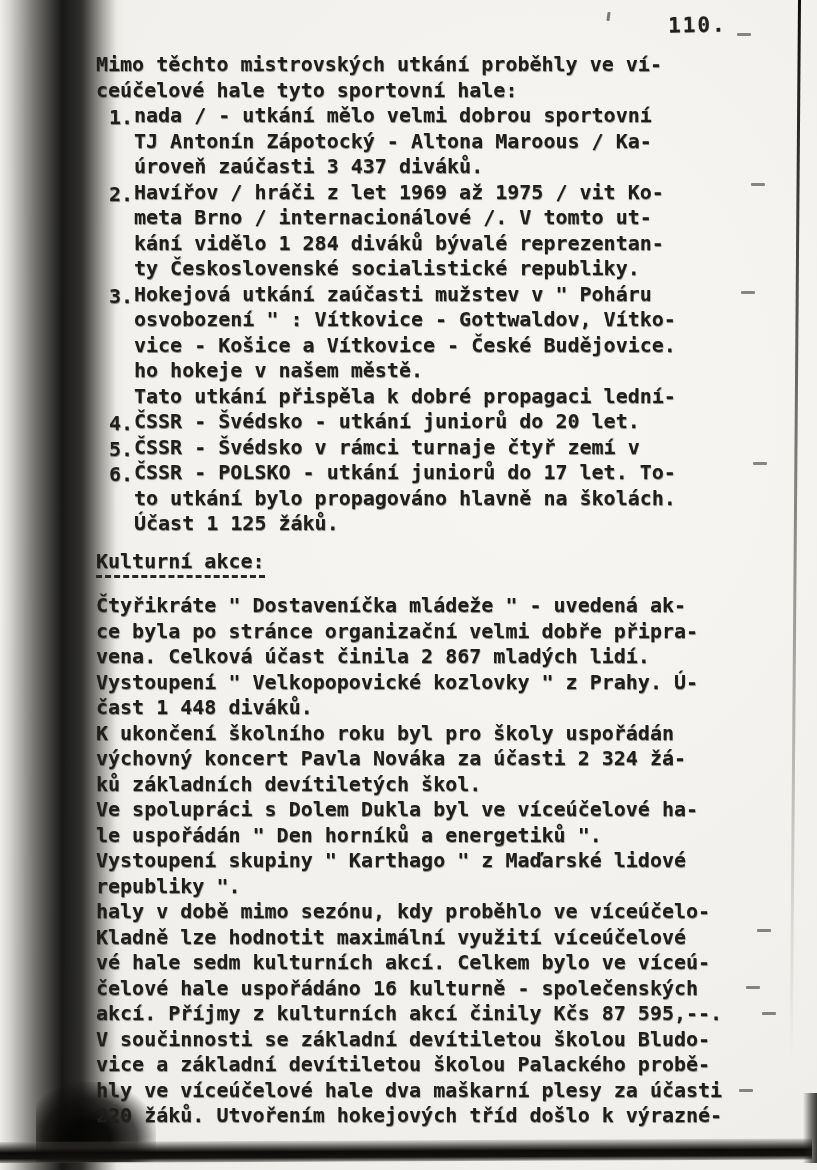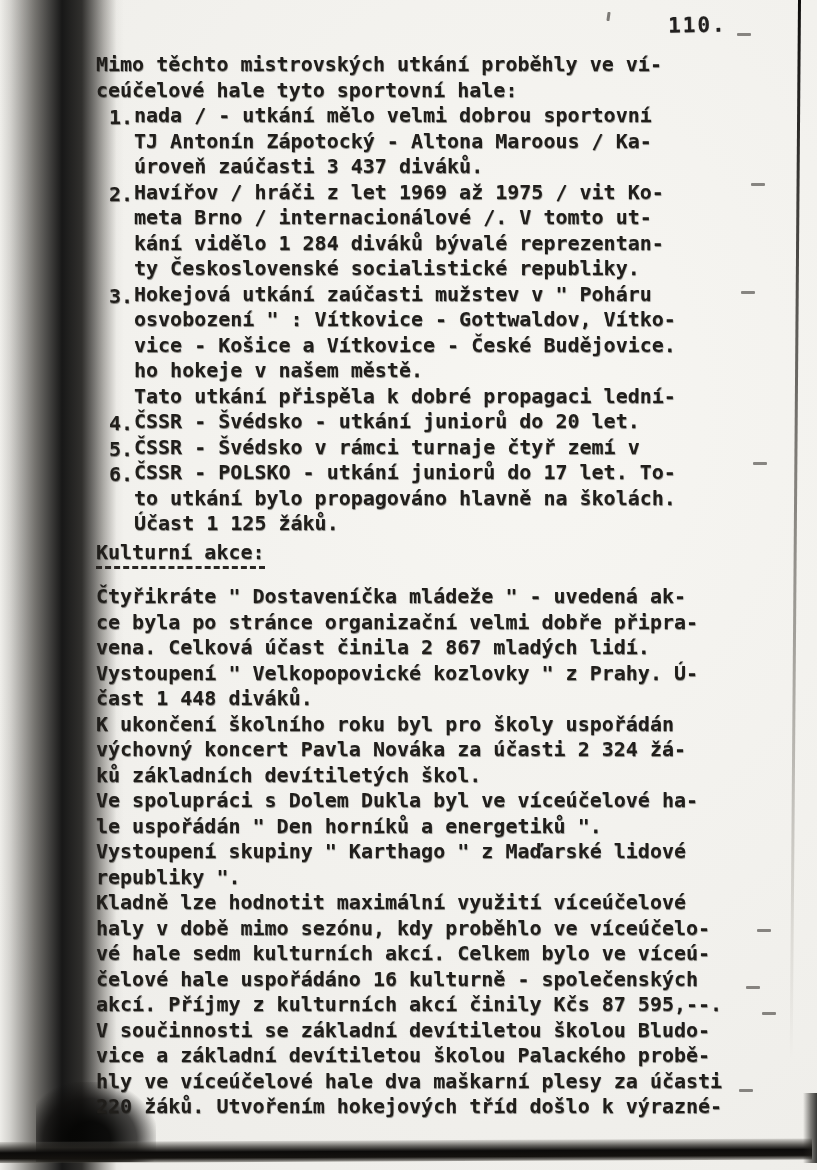--- a/index.html
+++ b/index.html
@@ -105,21 +105,21 @@
   .line { white-space: pre; }
   .item { display: flex; }
   .item .num {
     flex: 0 0 38px;
     box-sizing: border-box;
     padding-left: 13px;
     position: relative;
     top: 2px;
   }
   .item .item-lines { flex: 1 1 auto; }
-  .heading-row { margin: 3px 0 15px 0; }
+  .heading-row { margin: 12px 0 15px 0; }
   .heading {
     display: inline-block;
     border-bottom: 3px dashed #2a2724;
     padding-bottom: 1px;
   }
 </style>
 </head>
 <body>
 
 <div class="sheet">
@@ -209,22 +209,22 @@
         <div class="line">vena. Celková účast činila 2 867 mladých lidí.</div>
         <div class="line">Vystoupení " Velkopopovické kozlovky " z Prahy. Ú-</div>
         <div class="line">čast 1 448 diváků.</div>
         <div class="line">K ukončení školního roku byl pro školy uspořádán</div>
         <div class="line">výchovný koncert Pavla Nováka za účasti 2 324 žá-</div>
         <div class="line">ků základních devítiletých škol.</div>
         <div class="line">Ve spolupráci s Dolem Dukla byl ve víceúčelové ha-</div>
         <div class="line">le uspořádán " Den horníků a energetiků ".</div>
         <div class="line">Vystoupení skupiny " Karthago " z Maďarské lidové</div>
         <div class="line">republiky ".</div>
+        <div class="line">haly v době mimo sezónu, kdy proběhlo ve víceúčelo-</div>
         <div class="line">Kladně lze hodnotit maximální využití víceúčelové</div>
-        <div class="line">haly v době mimo sezónu, kdy proběhlo ve víceúčelo-</div>
         <div class="line">vé hale sedm kulturních akcí. Celkem bylo ve víceú-</div>
         <div class="line">čelové hale uspořádáno 16 kulturně - společenských</div>
         <div class="line">akcí. Příjmy z kulturních akcí činily Kčs 87 595,--.</div>
         <div class="line">V součinnosti se základní devítiletou školou Bludo-</div>
         <div class="line">vice a základní devítiletou školou Palackého probě-</div>
         <div class="line">hly ve víceúčelové hale dva maškarní plesy za účasti</div>
         <div class="line">220 žáků. Utvořením hokejových tříd došlo k výrazné-</div>
       </div>
 
   </div>

